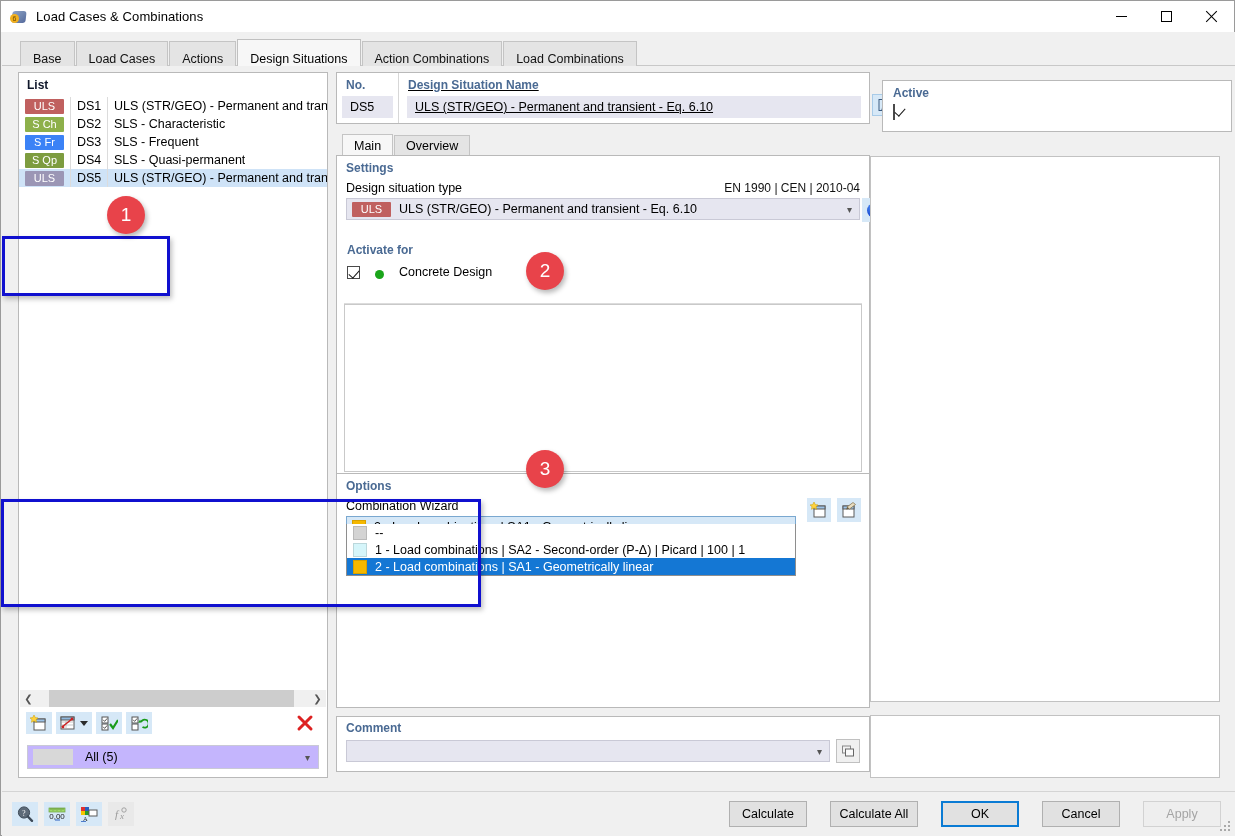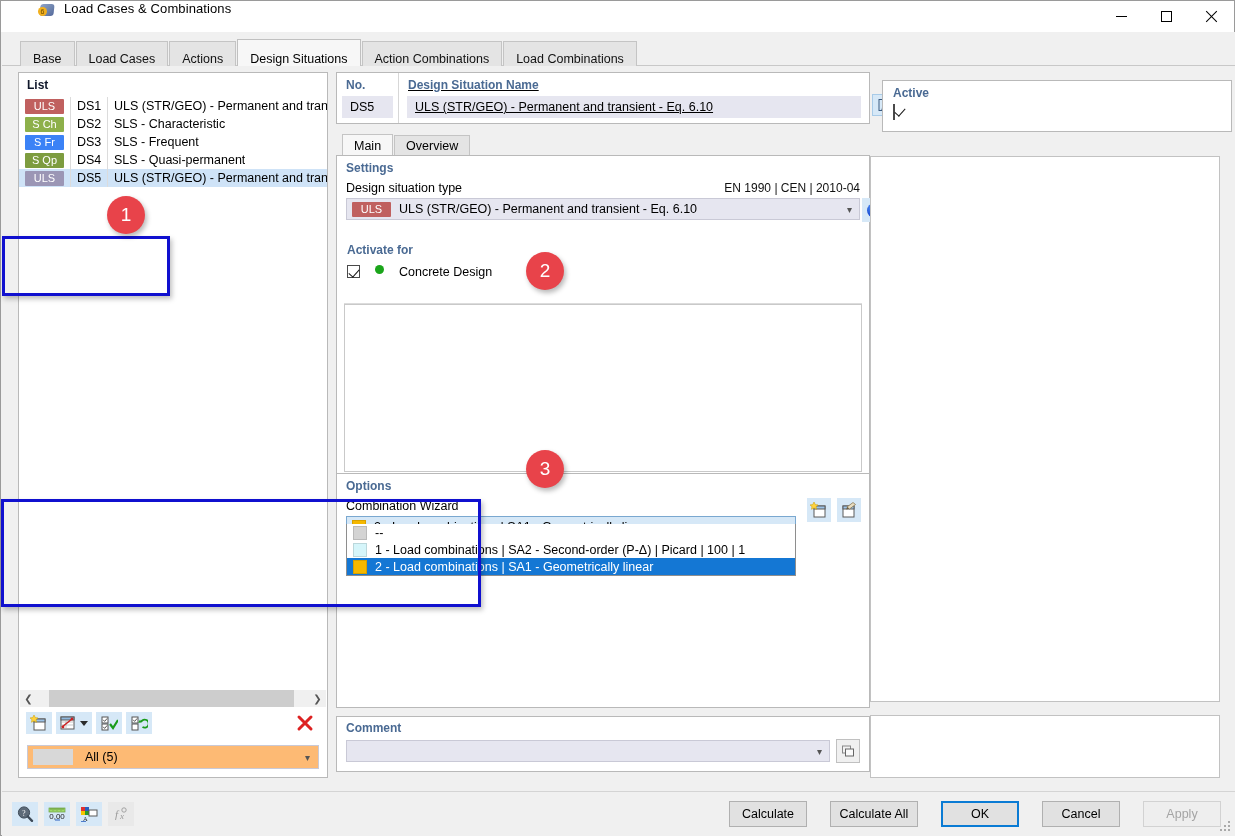--- a/index.html
+++ b/index.html
@@ -16,21 +16,21 @@
     position: relative;
     width: 1235px; height: 836px;
     background: #f0f0f0;
     border: 1px solid #9a9a9a;
   }
 
   
   .titlebar {
     position: absolute; left: 0; top: 0; width: 1233px; height: 31px;
     background: #ffffff;
-    display: flex; align-items: flex-start; padding-left: 28px;
+    display: flex; align-items: center;
   }
   .titlebar-icon {
     width: 18px; height: 18px; margin-left: 9px; margin-right: 8px;
     position: relative; flex: none;
   }
   .tb-ico-body {
     position: absolute; left: 2px; top: 3px; width: 14px; height: 12px;
     background: linear-gradient(135deg,#8fa3c8 0%, #6d83ad 60%, #55699c 100%);
     border-radius: 3px; transform: skewX(-6deg);
   }
@@ -136,21 +136,21 @@
     width: 26px; height: 22px; background: #d6e8f7;
     display: flex; align-items: center; justify-content: center;
     position: relative;
   }
   .tb-btn.wide { width: 36px; }
   .tb-btn.plain { background: transparent; }
   .tb-spacer { flex: 1; }
 
   .list-filter {
     position: absolute; left: 8px; right: 8px; bottom: 8px; height: 24px;
-    background: #fdba74; border: 1px solid #c9c9d6;
+    background: #c4b5fd; border: 1px solid #c9c9d6;
     display: flex; align-items: center; font-size: 12.5px;
   }
   .filter-swatch { width: 40px; height: 16px; background: #d8d8d8; margin-left: 5px; }
   .filter-text { margin-left: 12px; }
   .filter-caret { margin-left: auto; margin-right: 8px; color: #555; font-size: 10px; }
 
   
   .detail {
     position: absolute; left: 334px; top: 6px; width: 534px; height: 706px;
   }
@@ -220,21 +220,21 @@
     background: radial-gradient(circle at 35% 30%, #4f8ff5, #0a37c8 75%);
     color:#fff; font-size: 10px; font-weight: bold; font-style: italic;
     display:flex; align-items:center; justify-content:center;
     font-family: "Liberation Serif", serif;
   }
 
   .activate-box {
     position: absolute; left: 7px; top: 83px; width: 160px; height: 56px;
   }
   .act-label { font-size: 12px; color:#4a6a93; font-weight:bold; padding: 4px 0 0 3px; }
-  .act-row { display:flex; align-items:flex-start; gap:15px; padding: 8px 0 0 3px; font-size: 12.5px; }
+  .act-row { display:flex; align-items:flex-end; gap:15px; padding: 8px 0 0 3px; font-size: 12.5px; }
   .chk {
     width: 13px; height: 13px; border: 1px solid #4a4a4a; background:#fff;
     position: relative; flex:none;
   }
   .chk::after {
     content:''; position:absolute; left:3px; top:1px; width:5px; height:9px;
     border: solid #1a1a1a; border-width: 0 1.6px 1.6px 0; transform: rotate(42deg);
   }
   .dot-green { width: 9px; height: 9px; border-radius: 50%; background:#1aa51a; flex:none; }
 

